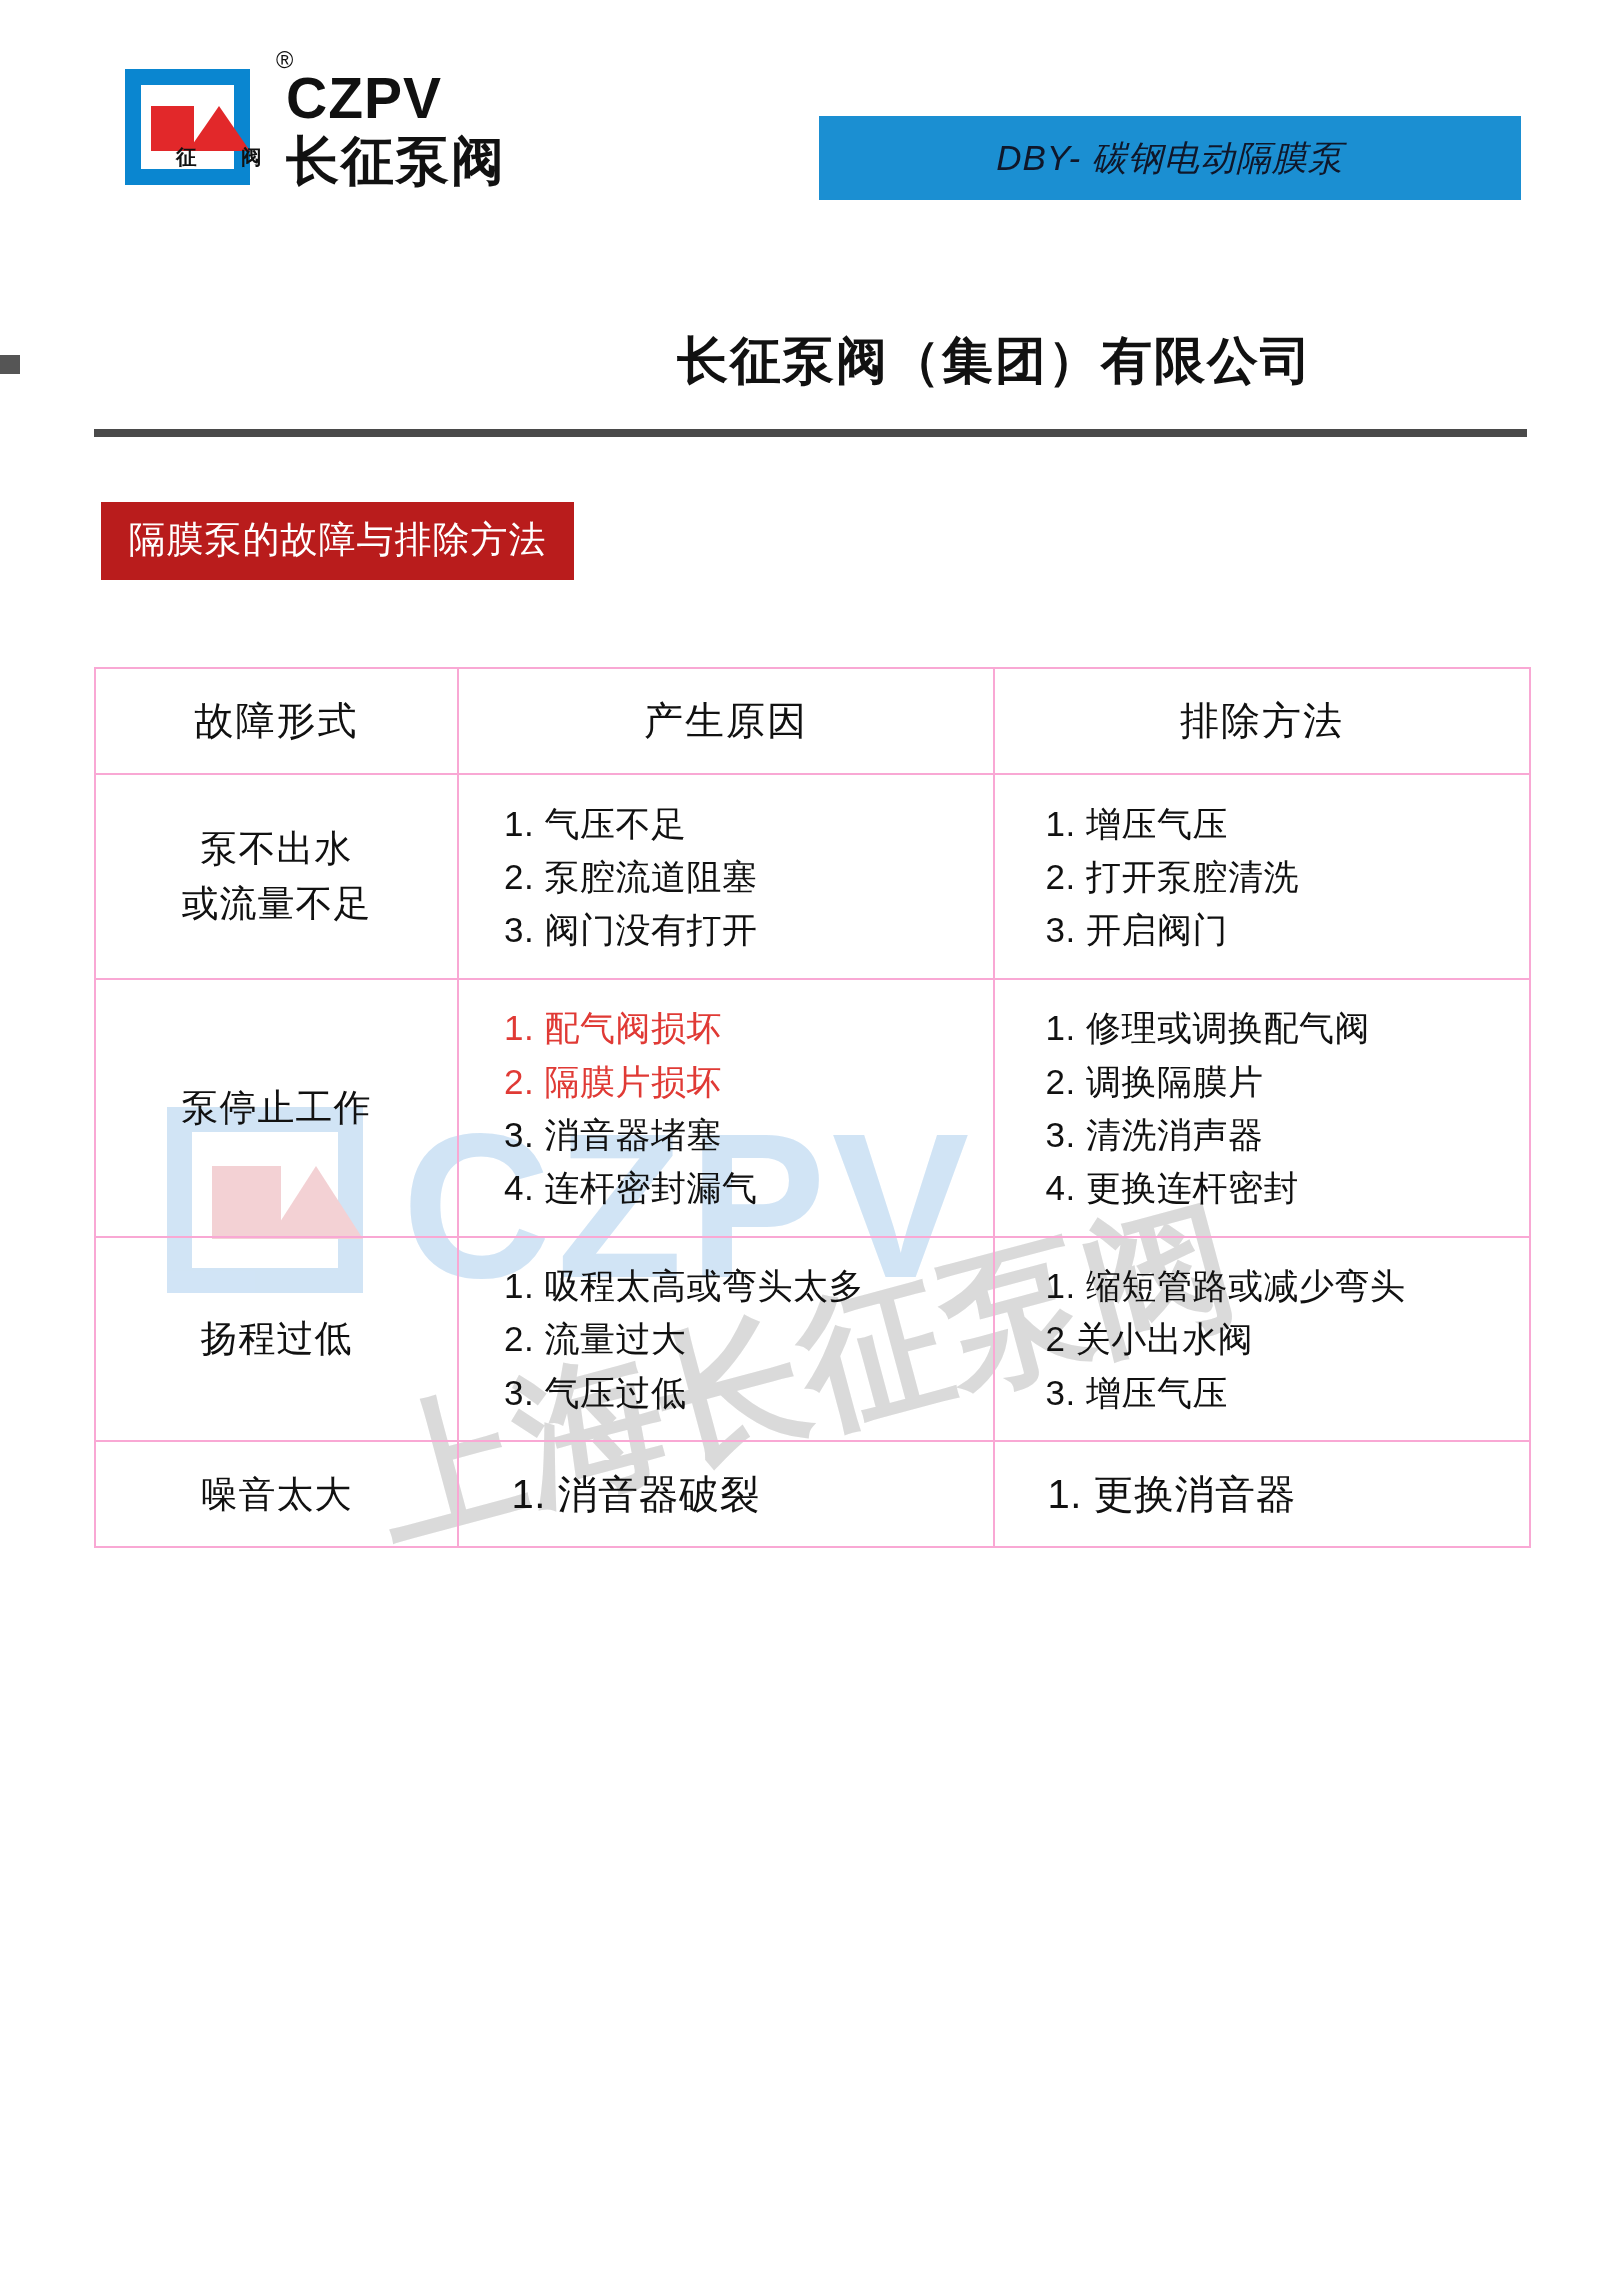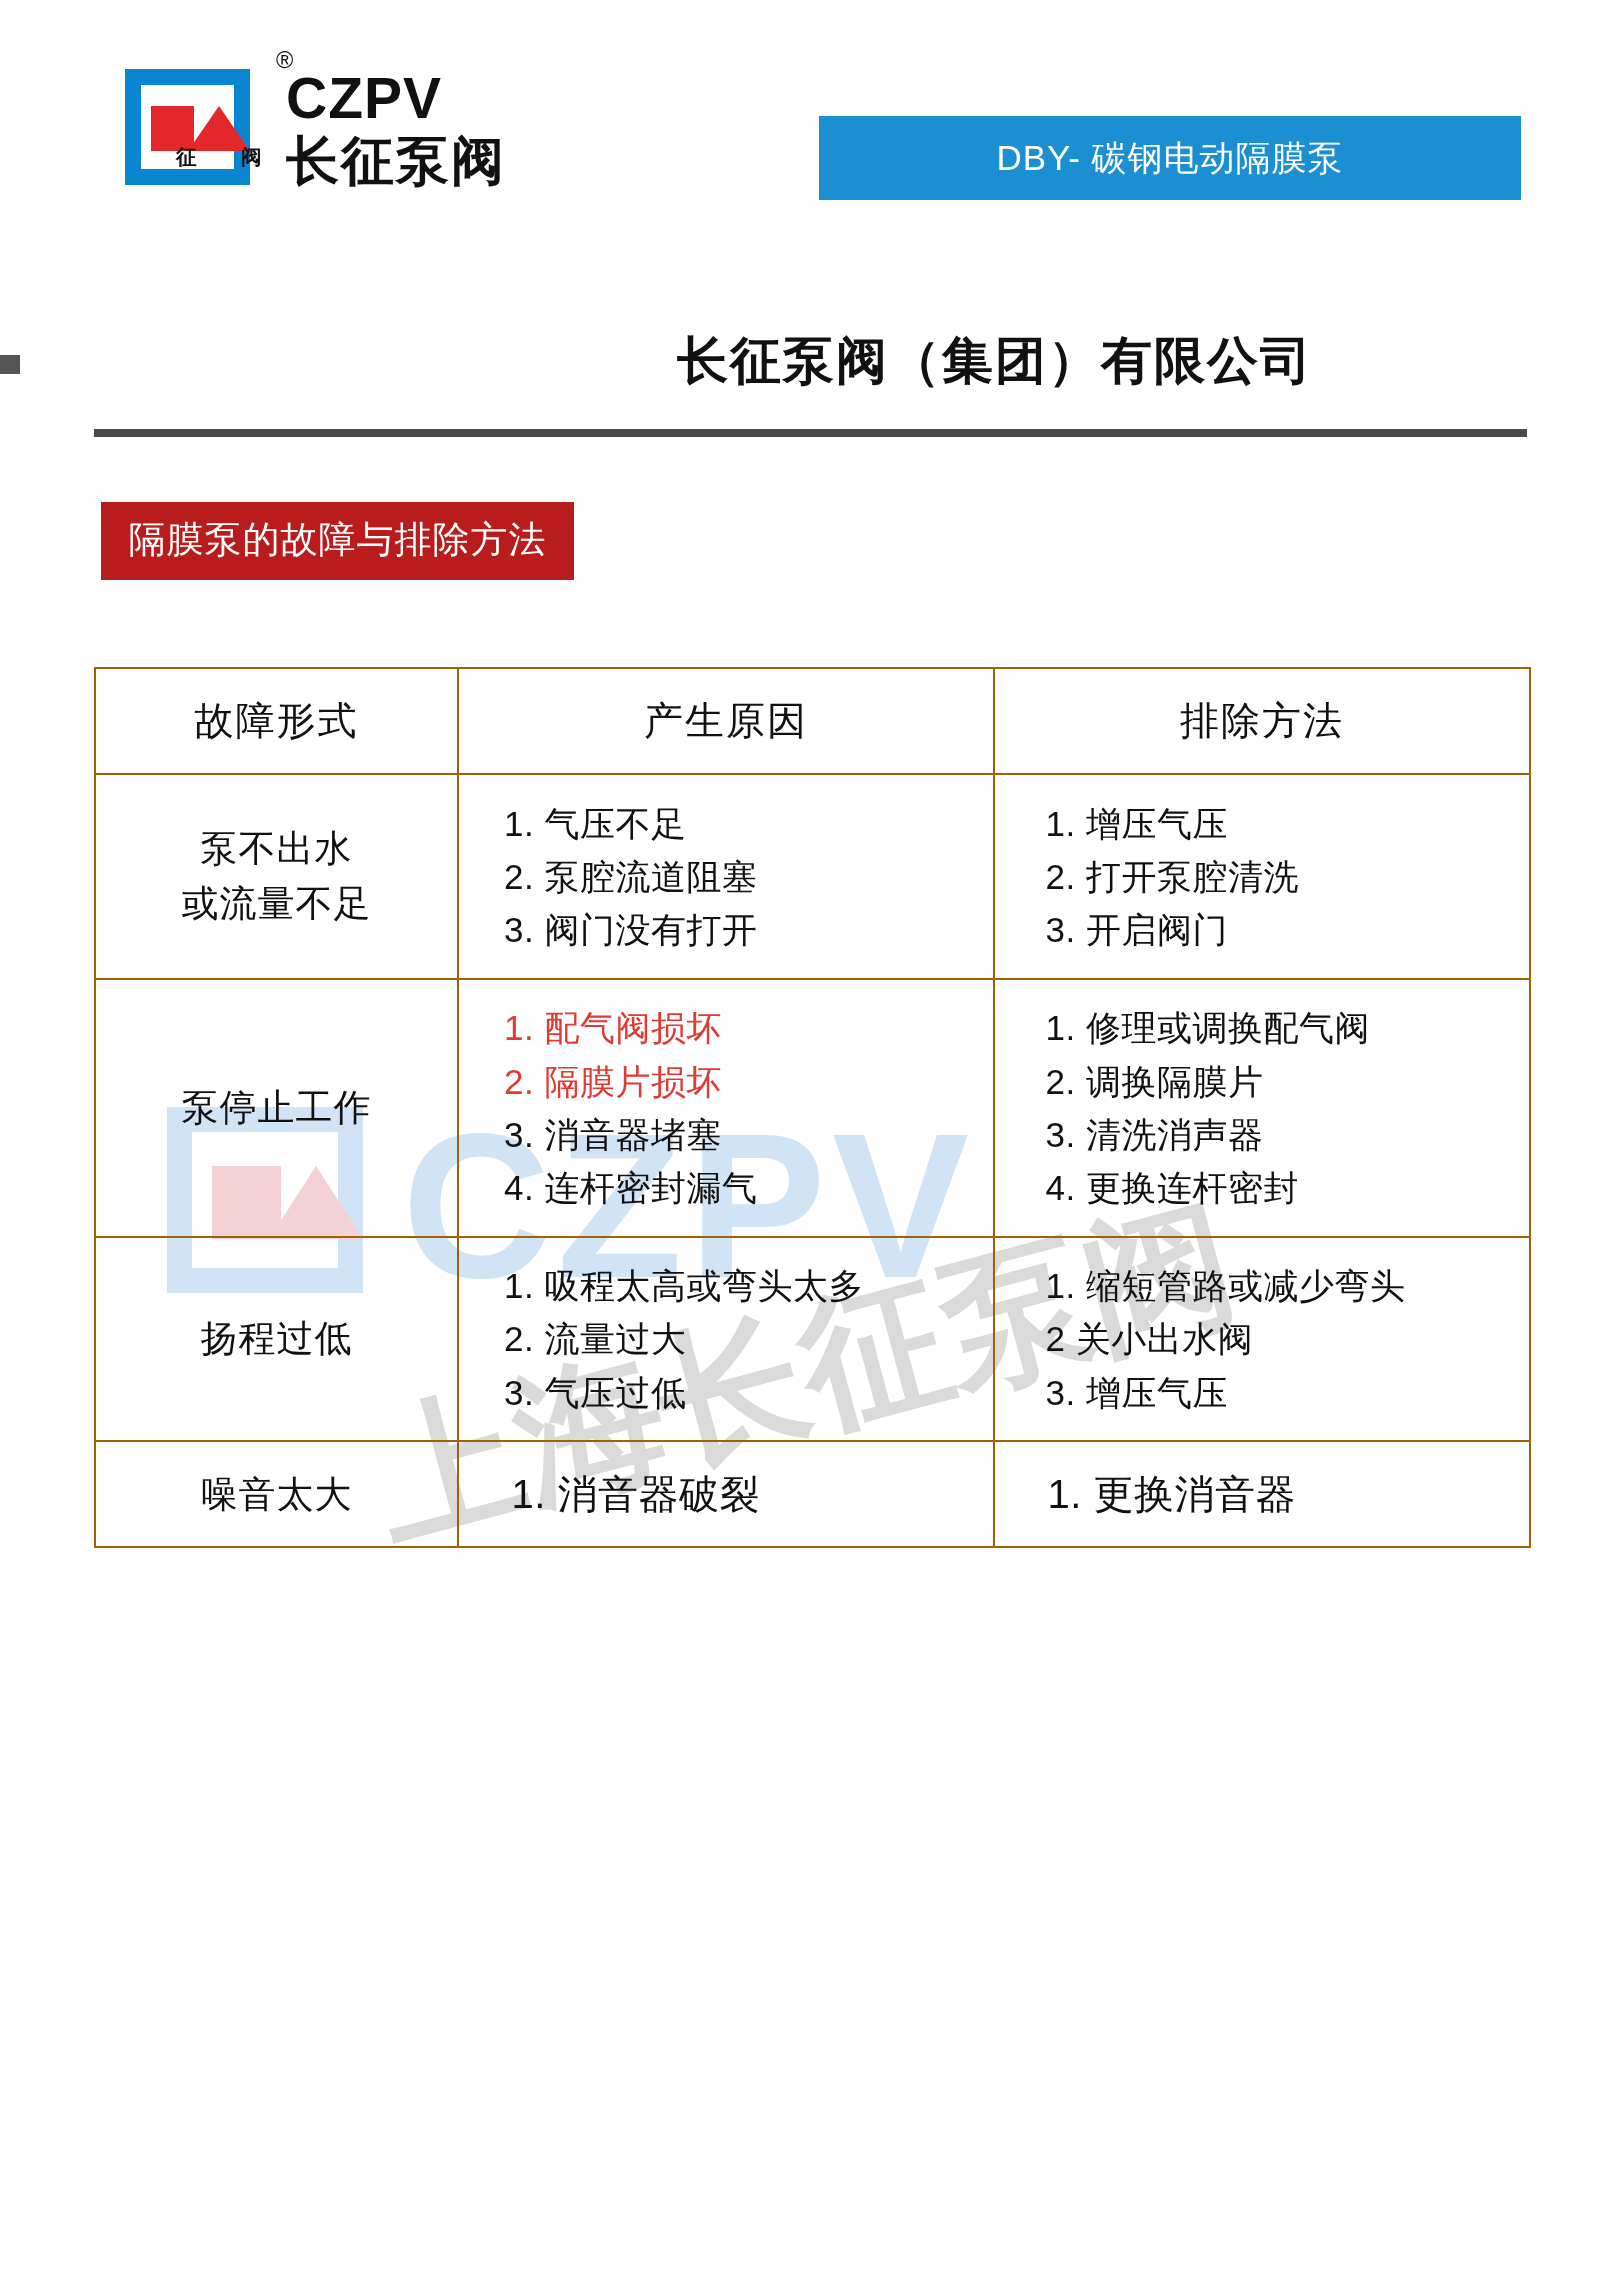--- a/index.html
+++ b/index.html
@@ -166,23 +166,24 @@
     left: 819px;
     top: 116px;
     width: 702px;
     height: 84px;
     background: #1b8fd2;
     display: flex;
     align-items: center;
     justify-content: center;
   }
   .title-bar span {
-    color: #ffffff;
+    color: #0f172a;
     font-size: 35px;
     letter-spacing: 1px;
+    font-style: italic;
   }
 
   .company-row {
     position: absolute;
     left: 0;
     top: 327px;
     width: 1313px;
     display: flex;
     align-items: center;
     justify-content: space-between;
@@ -227,21 +228,21 @@
     top: 667px;
     width: 1435px;
     z-index: 3;
   }
   table {
     width: 100%;
     border-collapse: collapse;
     table-layout: fixed;
   }
   table, th, td {
-    border: 2px solid #a16207;
+    border: 2px solid #f9a8d4;
   }
   th {
     font-size: 39px;
     font-weight: normal;
     height: 102px;
     letter-spacing: 2px;
     color: #111;
     background: transparent;
   }
   td {

